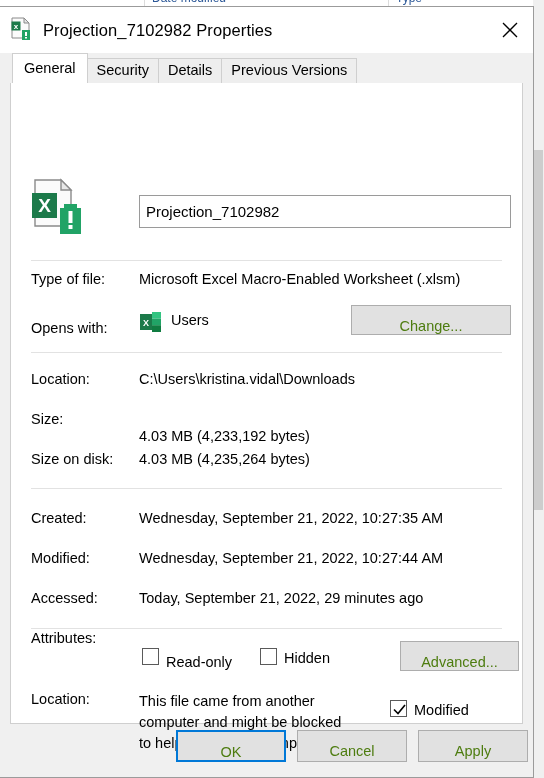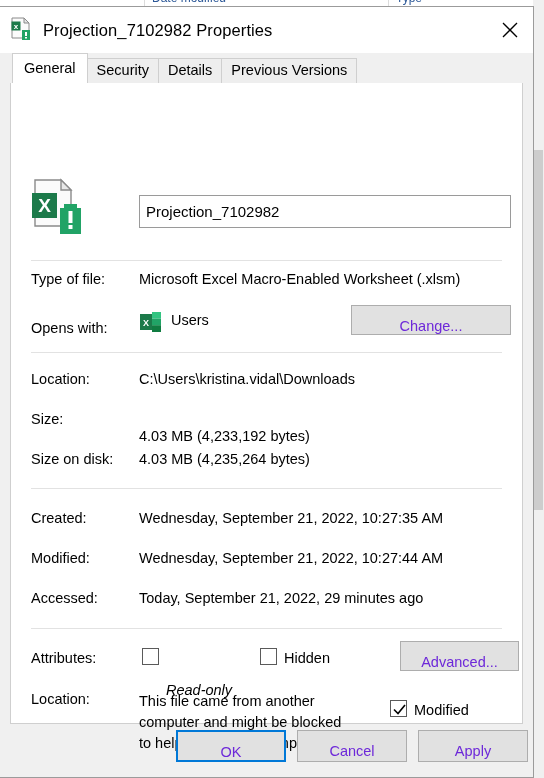--- a/index.html
+++ b/index.html
@@ -153,21 +153,21 @@
     line-height: 31px;
     outline: none;
     font-family: "Liberation Sans", sans-serif;
   }
 
   
   .btn {
     position: absolute;
     background: #e1e1e1;
     border: 1px solid #adadad;
-    font-size: 14.5px; color: #6d28d9;
+    font-size: 14.5px; color: #4d7c0f;
     font-family: "Liberation Sans", sans-serif;
     text-align: center;
     cursor: default;
     padding: 12px;
   }
   .btn.focus {
     border: 2px solid #0078d7;
   }
 
   
@@ -298,24 +298,24 @@
       <div class="val" style="top:427px;">Wednesday, September 21, 2022, 10:27:35 AM</div>
 
       <div class="lbl" style="top:467px;">Modified:</div>
       <div class="val" style="top:467px;">Wednesday, September 21, 2022, 10:27:44 AM</div>
 
       <div class="lbl" style="top:507px;">Accessed:</div>
       <div class="val" style="top:507px;">Today, September 21, 2022, 29 minutes ago</div>
 
       <div class="hr" style="top:545px;"></div>
 
-      <div class="lbl" style="top:567px;text-align:right;">Attributes:</div>
+      <div class="lbl" style="top:547px;text-align:right;">Attributes:</div>
 
       <div class="cbx" style="left:131px; top:565px;"></div>
-      <div class="cbx-lbl" style="left:155px; top:599px;font-style:italic;">Read-only</div>
+      <div class="cbx-lbl" style="left:155px; top:571px;">Read-only</div>
 
       <div class="cbx" style="left:249px; top:565px;"></div>
       <div class="cbx-lbl" style="left:273px; top:567px;">Hidden</div>
 
       <button class="btn" style="left:389px; top:558px; width:119px; height:30px;">Advanced...</button>
 
       <div class="lbl" style="top:608px;">Location:</div>
       <div class="secmsg" style="top:608px;">This file came from another computer and might be blocked to help protect this computer.</div>
 
       <div class="cbx" style="left:379px; top:617px;">

